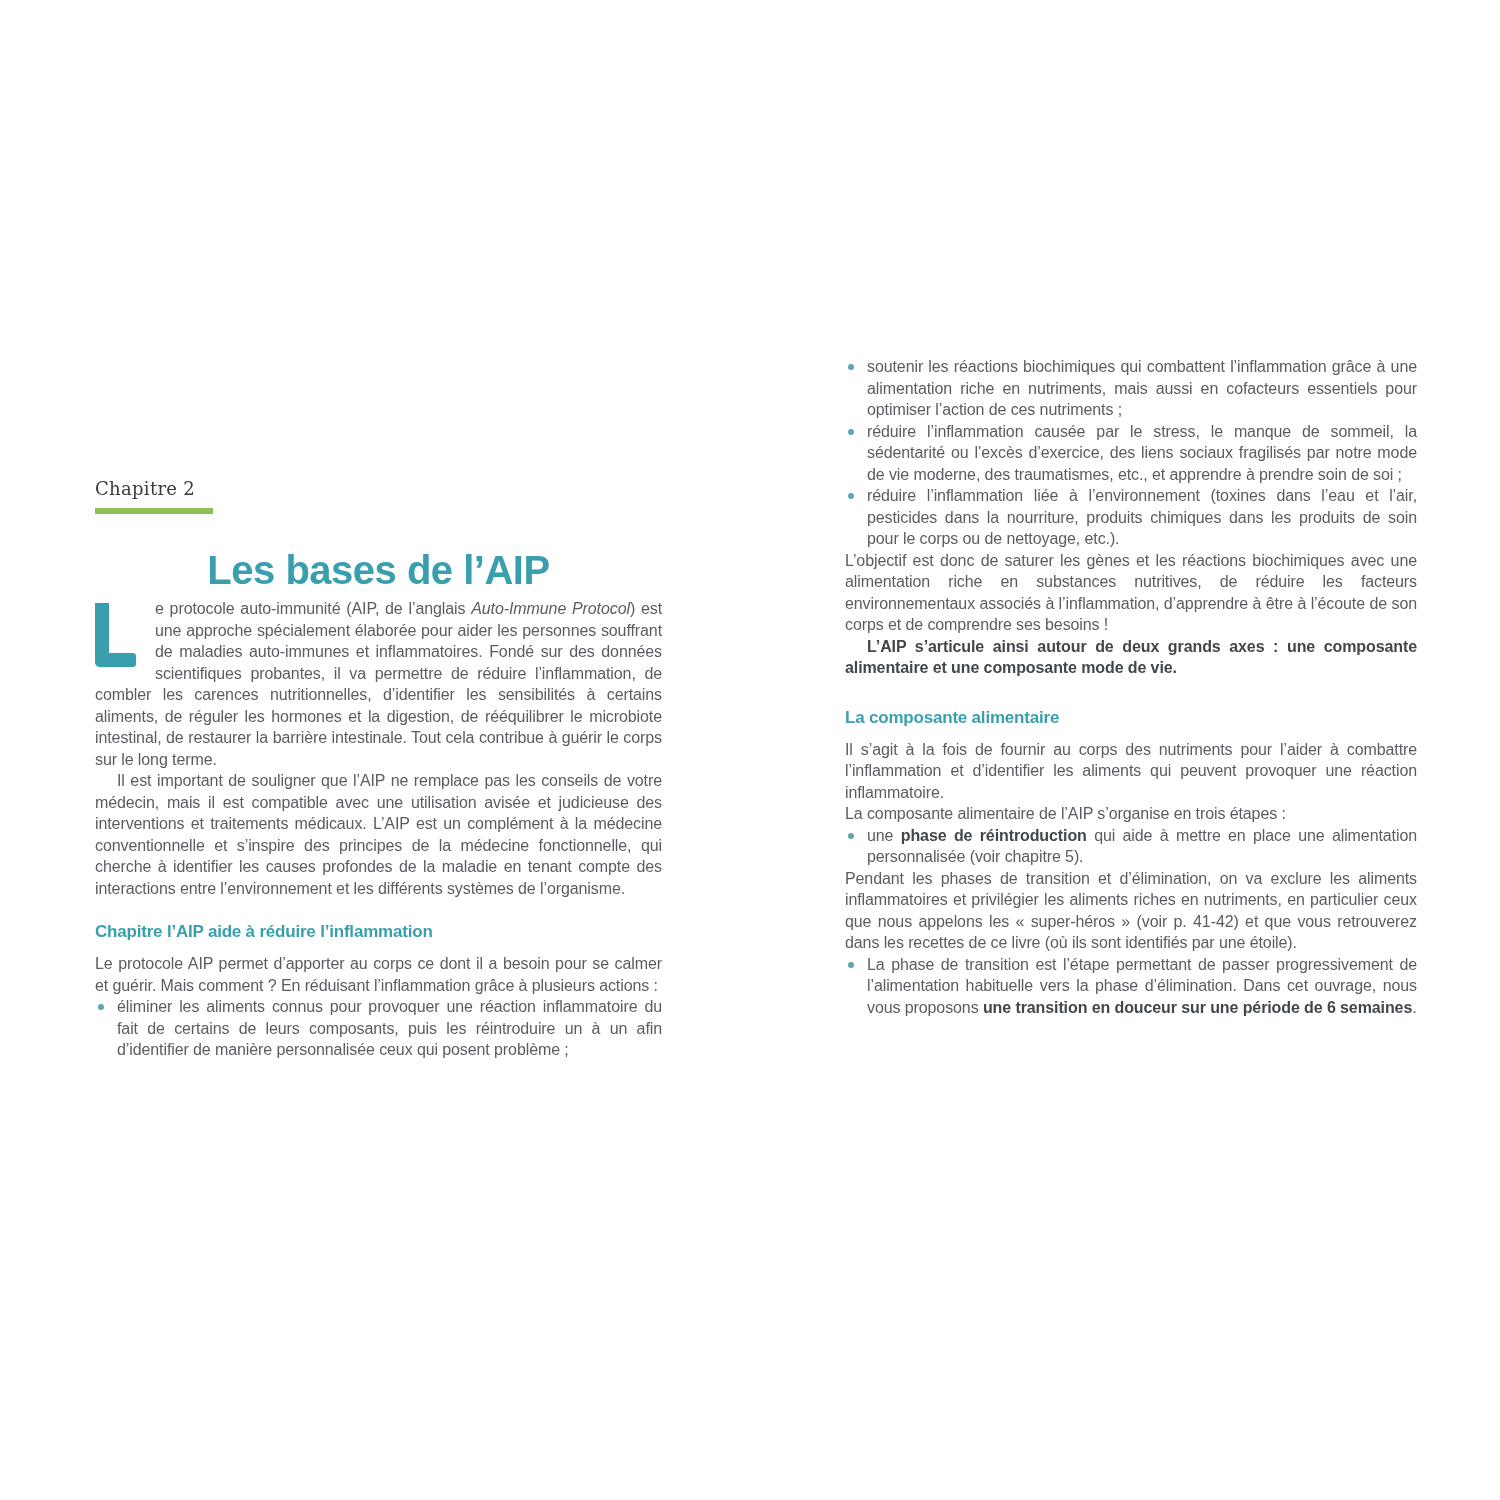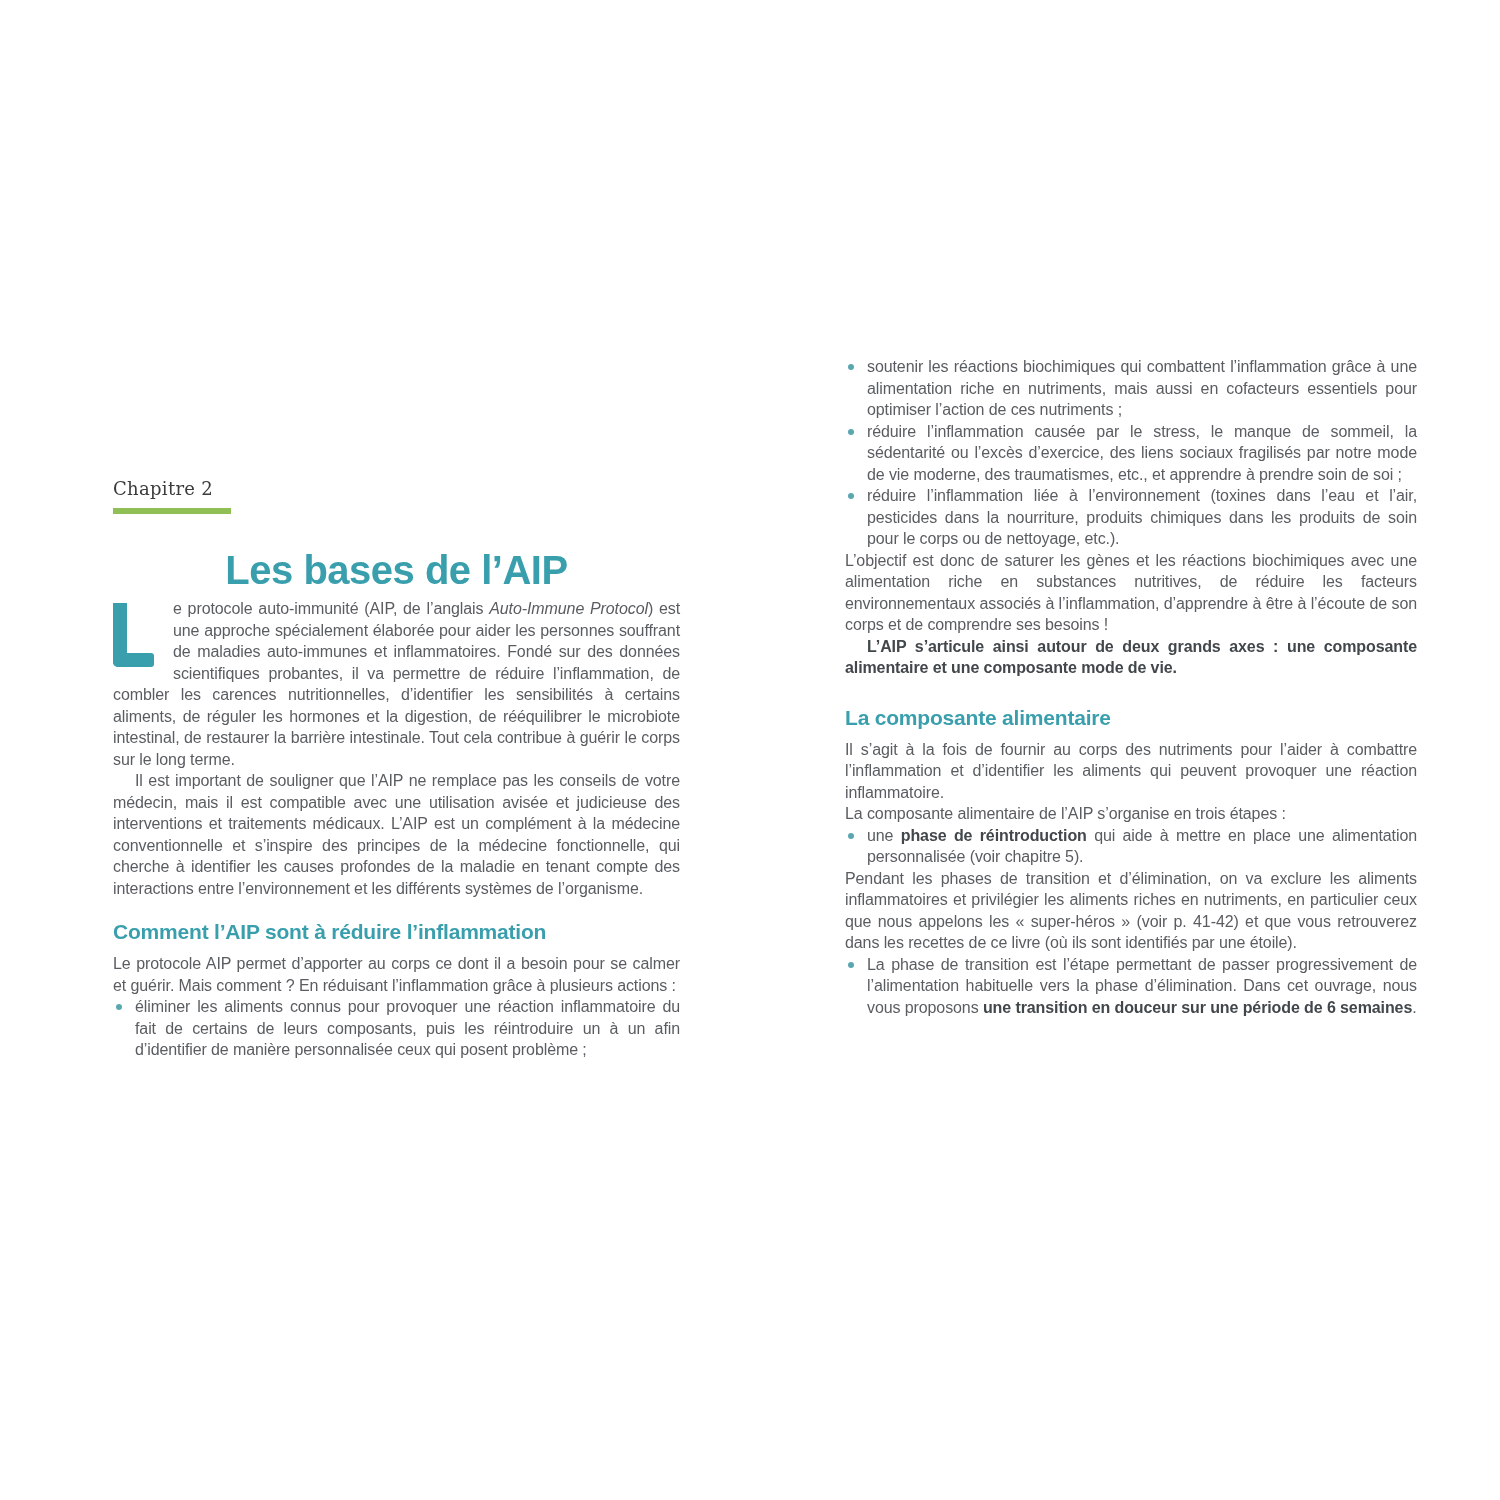--- a/index.html
+++ b/index.html
@@ -5,36 +5,36 @@
   html,body{margin:0;padding:0;background:#ffffff;}
   .page{
     position:relative;width:1500px;height:1500px;background:#ffffff;
     font-family:"Liberation Sans",sans-serif;overflow:hidden;
   }
   .col{
     position:absolute;text-align:justify;
     font-size:16px;line-height:21.5px;letter-spacing:-0.1px;
     color:#595d61;
   }
-  .col-left{left:113px;top:478px;width:567px;}
+  .col-left{left:95px;top:478px;width:567px;}
   .col-right{left:845px;top:356px;width:572px;}
 
   .chapter{
     font-family:"DejaVu Serif",serif;font-size:18px;line-height:22px;
     color:#3b3b3b;text-align:left;letter-spacing:0.3px;
   }
   .rule{width:118px;height:6px;background:#90bf55;margin-top:8px;}
   .title{
     margin:28px 0 0 0;text-align:center;
     font-size:40px;line-height:56px;font-weight:700;letter-spacing:-0.5px;
     color:#3a9fad;
   }
   h2.sub{
     margin:20px 0 8px 0;text-align:left;
-    font-size:21px;line-height:26px;font-weight:700;letter-spacing:-0.2px;
+    font-size:17px;line-height:26px;font-weight:700;letter-spacing:-0.2px;
     color:#3a9fad;
   }
   p{margin:0;}
   .p-first{}
   .indent{text-indent:22px;}
   .gap{}
   .b{font-weight:700;color:#42474b;}
   .i{font-style:italic;}
 
   ul.plain{list-style:none;margin:0;padding:0;}
@@ -66,21 +66,21 @@
     <p class="p-first">
       <span class="dropcap">
         <span class="stem"></span>
         <span class="foot"></span>
         <span class="sr">L</span>
       </span><span>e protocole auto-immunité (AIP, de l’anglais </span><span class="i">Auto-Immune Protocol</span><span>) est une approche spécialement élaborée pour aider les personnes souffrant de maladies auto-immunes et inflammatoires. Fondé sur des données scientifiques probantes, il va permettre de réduire l’inflammation, de combler les carences nutritionnelles, d’identifier les sensibilités à certains aliments, de réguler les hormones et la digestion, de rééquilibrer le microbiote intestinal, de restaurer la barrière intestinale. Tout cela contribue à guérir le corps sur le long terme.</span>
     </p>
 
     <p class="indent">Il est important de souligner que l’AIP ne remplace pas les conseils de votre médecin, mais il est compatible avec une utilisation avisée et judicieuse des interventions et traitements médicaux. L’AIP est un complément à la médecine conventionnelle et s’inspire des principes de la médecine fonctionnelle, qui cherche à identifier les causes profondes de la maladie en tenant compte des interactions entre l’environnement et les différents systèmes de l’organisme.</p>
 
-    <h2 class="sub">Comment l’AIP sont à réduire l’inflammation</h2>
+    <h2 class="sub">Chapitre l’AIP aide à réduire l’inflammation</h2>
 
     <p>Le protocole AIP permet d’apporter au corps ce dont il a besoin pour se calmer et guérir. Mais comment&nbsp;? En réduisant l’inflammation grâce à plusieurs actions&nbsp;:</p>
 
     <ul class="plain">
       <li>
         <span class="dot"></span>
         <span>éliminer les aliments connus pour provoquer une réaction inflammatoire du fait de certains de leurs composants, puis les réintroduire un à un afin d’identifier de manière personnalisée ceux qui posent problème&nbsp;;</span>
       </li>
     </ul>
   </div>

